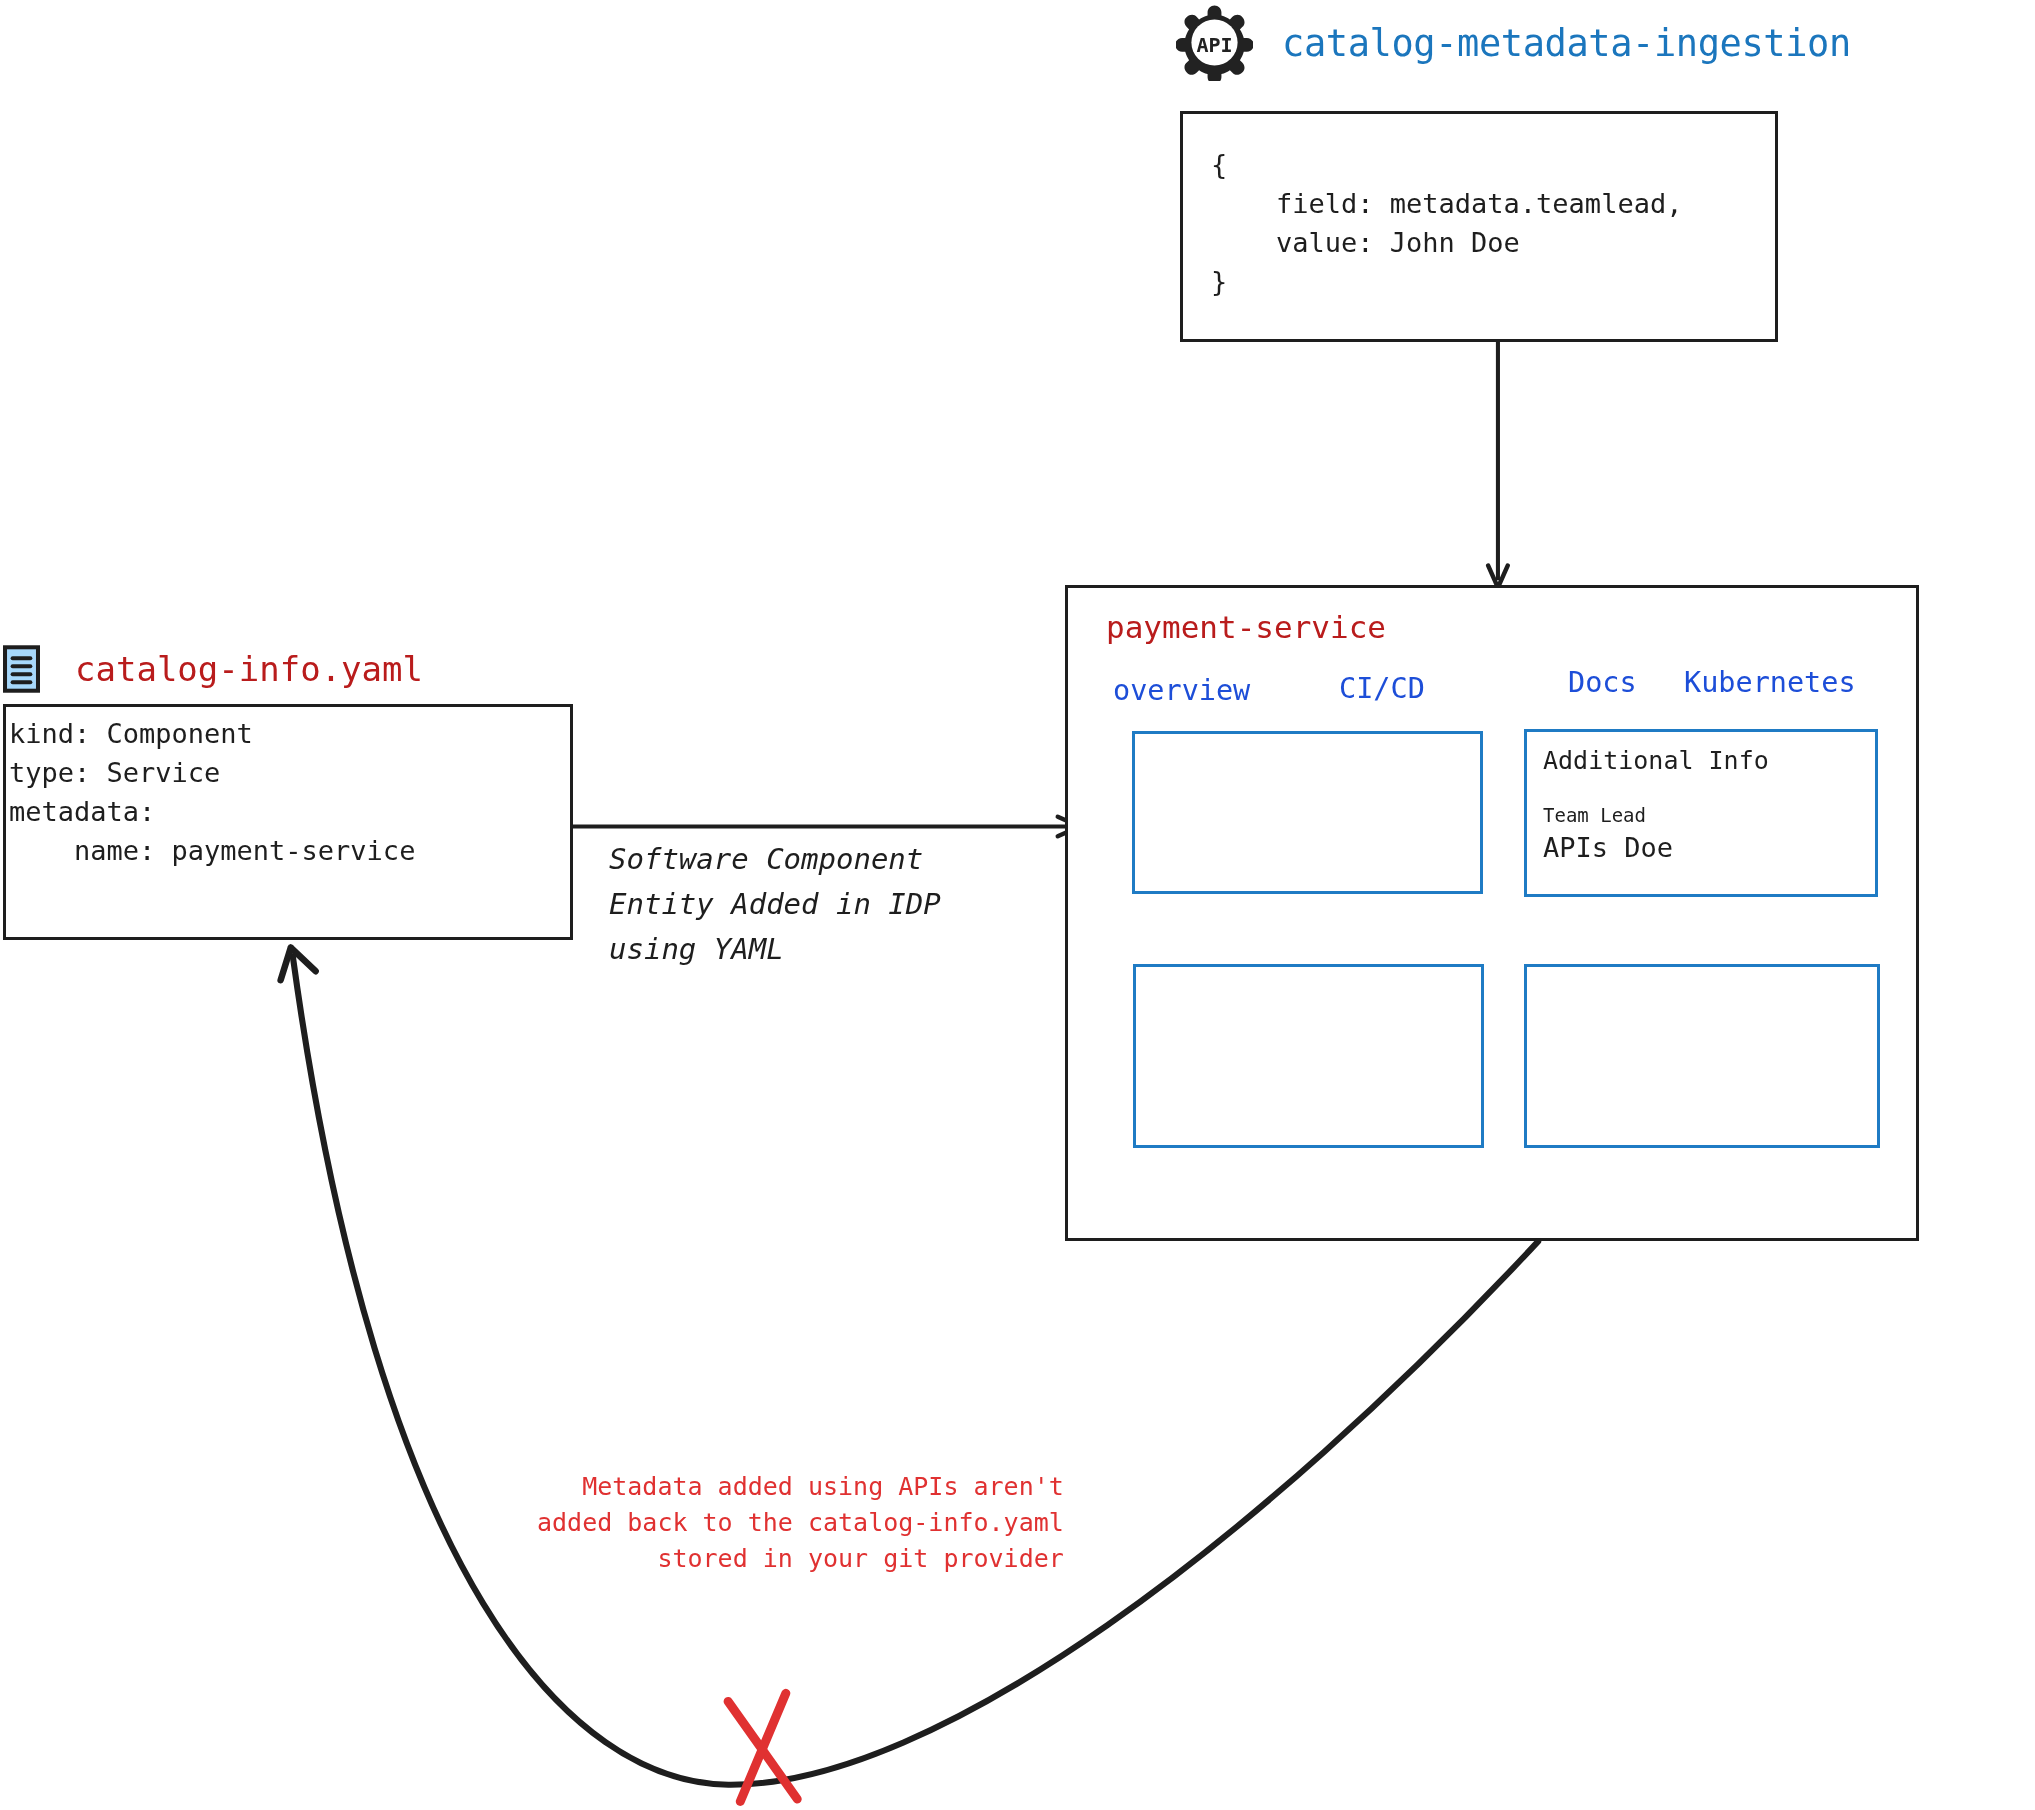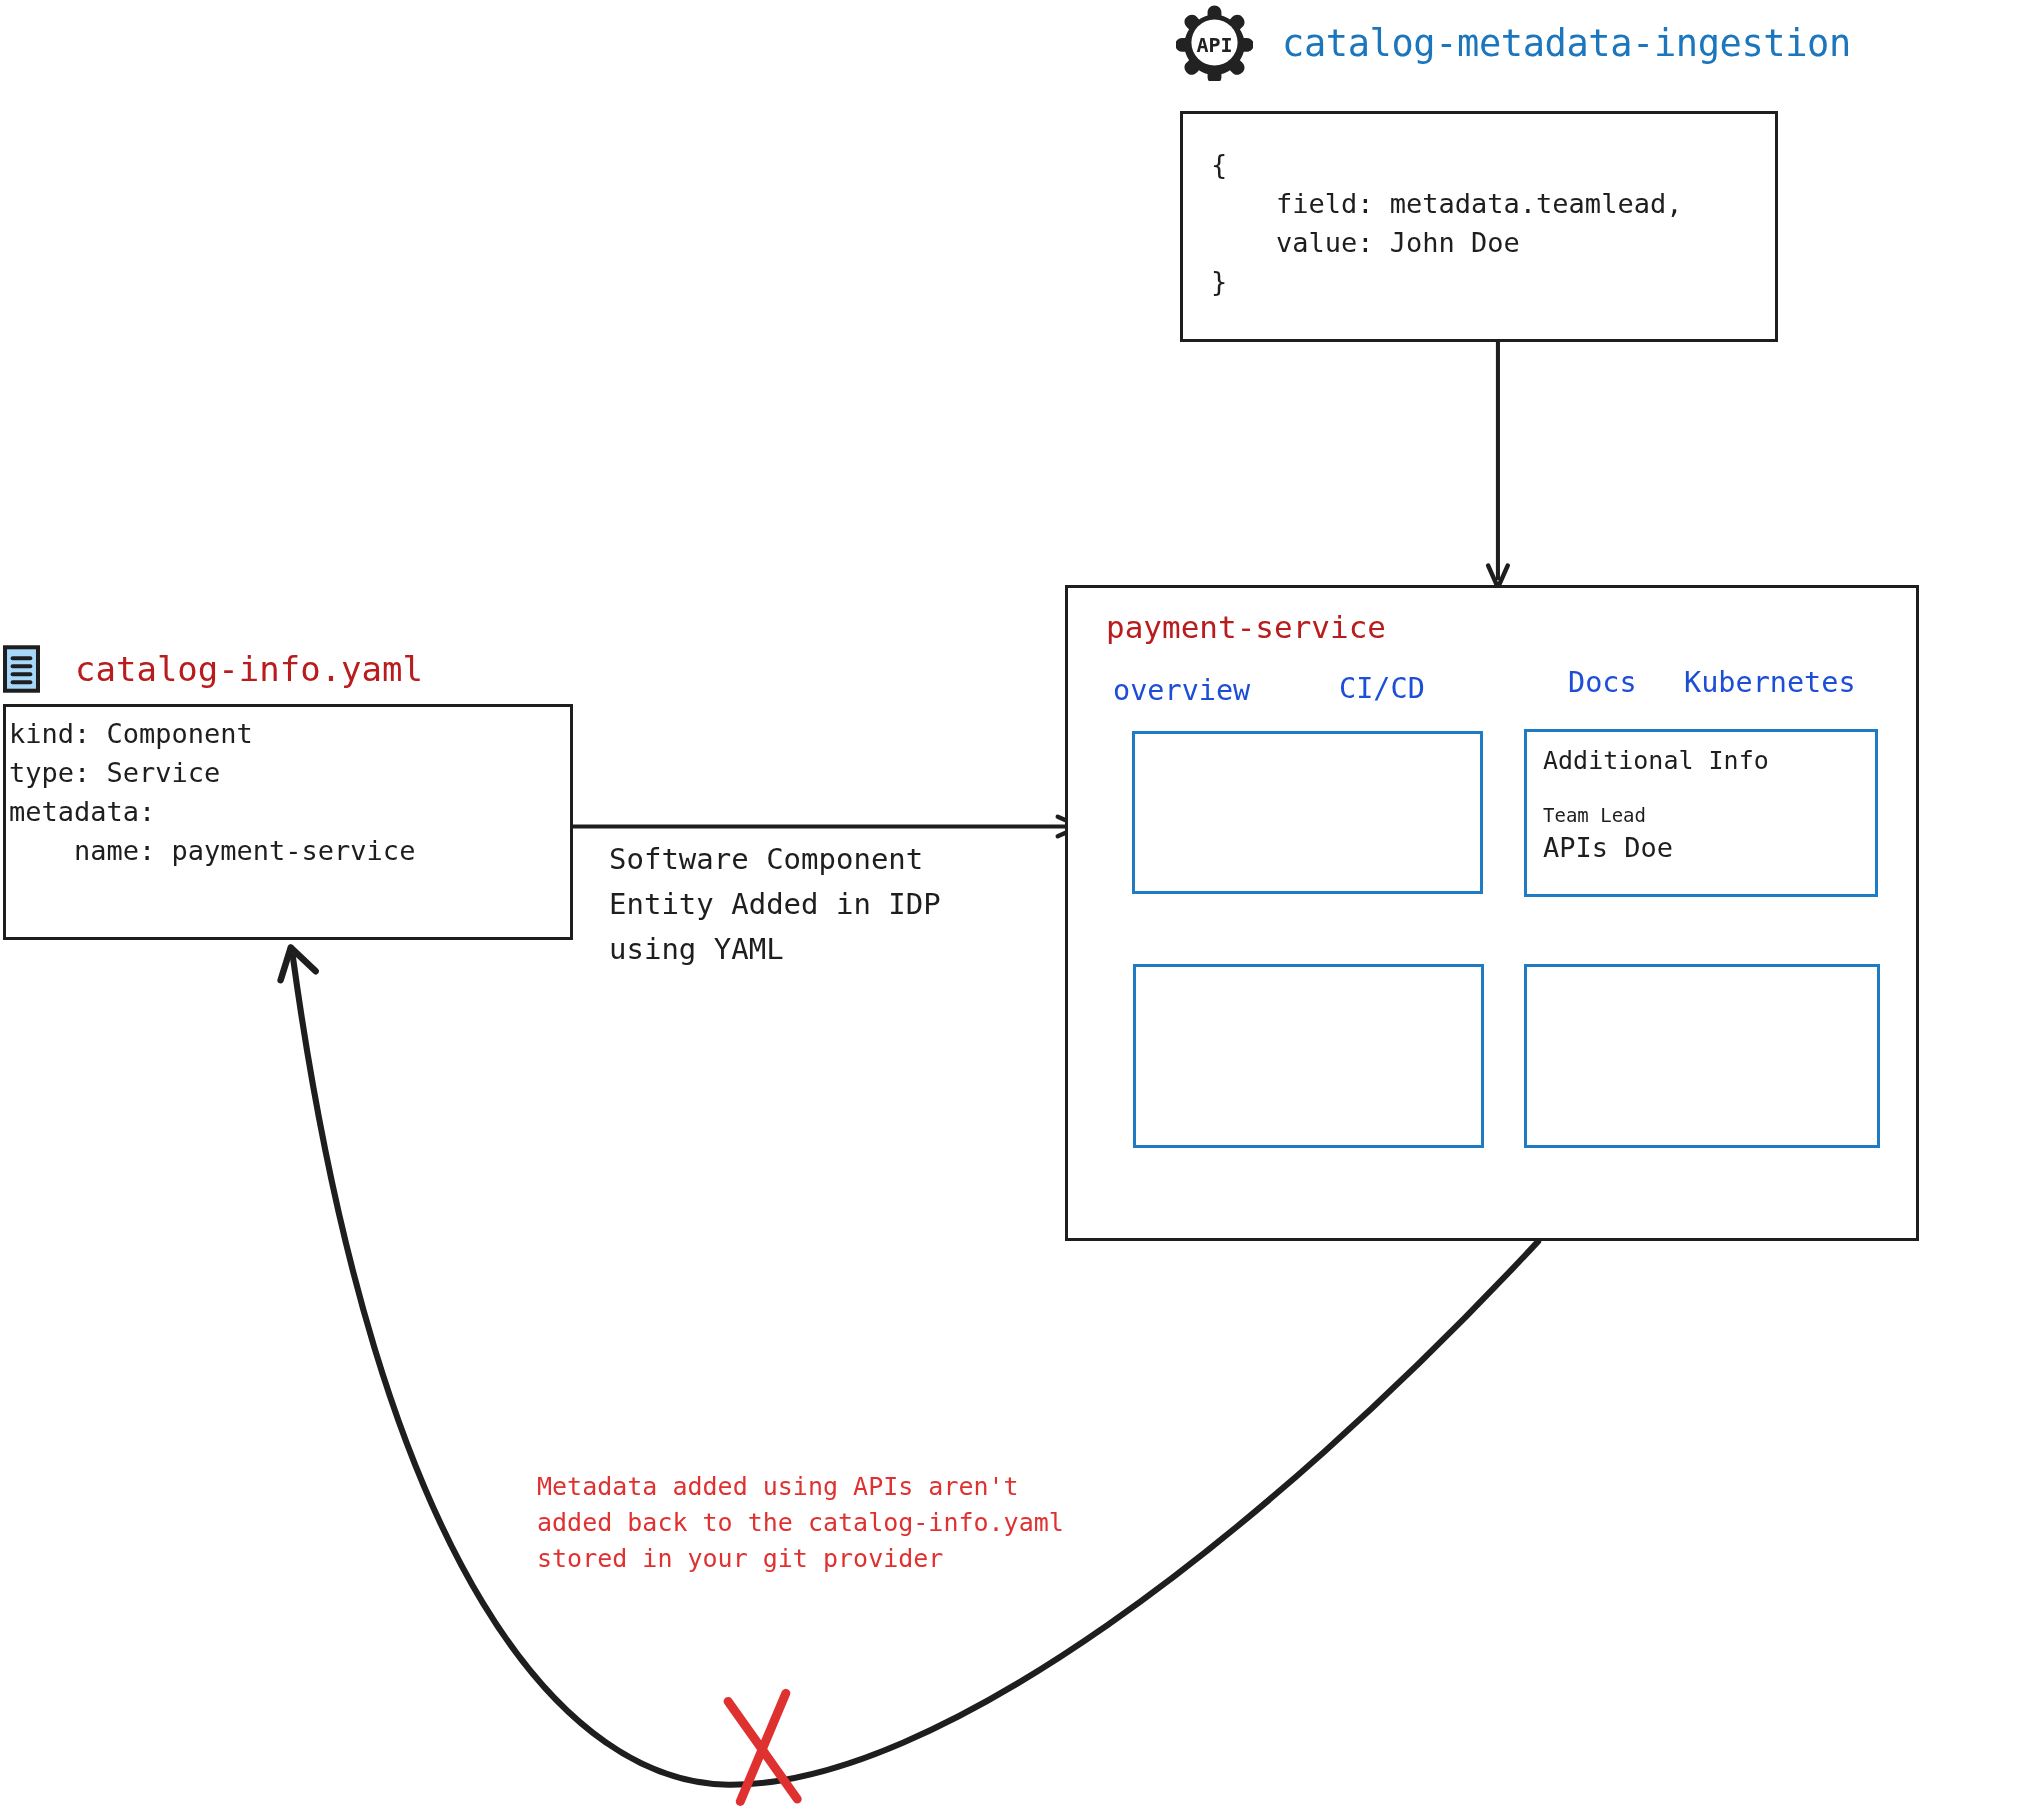--- a/index.html
+++ b/index.html
@@ -29,21 +29,21 @@
   #yaml-title{left:75px;top:649px;font-size:34px;color:#b91c1c;
               white-space:nowrap;}
   #yaml-box{left:3.3px;top:704px;width:570px;height:236px;
             border:3.7px solid #1e1e1e;background:#fff;box-sizing:border-box;}
   #yaml-code{left:9px;top:714px;font-size:27px;color:#1e1e1e;
              line-height:39px;white-space:pre;}
 
   
   #h-arrow{left:570px;top:802px;width:513px;height:49px;}
   #h-label{left:609px;top:837px;font-size:29px;color:#1e1e1e;
-           line-height:45px;white-space:pre;}
+           line-height:45px;white-space:pre;font-style:italic;}
 
   
   #ps-panel{left:1065px;top:585px;width:854px;height:656px;
             border:3.7px solid #1e1e1e;background:#fff;box-sizing:border-box;}
   #ps-title{left:1106px;top:609px;font-size:31px;color:#b91c1c;white-space:nowrap;}
   .ps-tab{font-size:28.5px;color:#1d4ed8;white-space:nowrap;}
   #tab-overview{left:1113px;top:674px;}
   #tab-cicd{left:1339px;top:672px;}
   #tab-docs{left:1568px;top:666px;}
   #tab-kubernetes{left:1684px;top:666px;}
@@ -56,21 +56,21 @@
 
   #add-info-title{left:1543px;top:746px;font-size:25px;color:#1e1e1e;white-space:nowrap;}
   #team-lead-label{left:1543px;top:804px;font-size:19px;color:#1e1e1e;white-space:nowrap;}
   #team-lead-value{left:1543px;top:832px;font-size:27px;color:#1e1e1e;white-space:nowrap;}
 
   
   #curve{left:244px;top:928px;width:1343px;height:882px;}
 
   
   #red-note{left:537px;top:1469px;font-size:25px;color:#e03131;
-            line-height:36px;white-space:pre;}
+            line-height:36px;white-space:pre;text-align:right;}
 
   
   #red-x{left:692px;top:1677px;width:147px;height:133px;}
 </style>
 </head>
 <body>
 
 <div class="stage">
 
   <div class="abs" id="api-icon">

